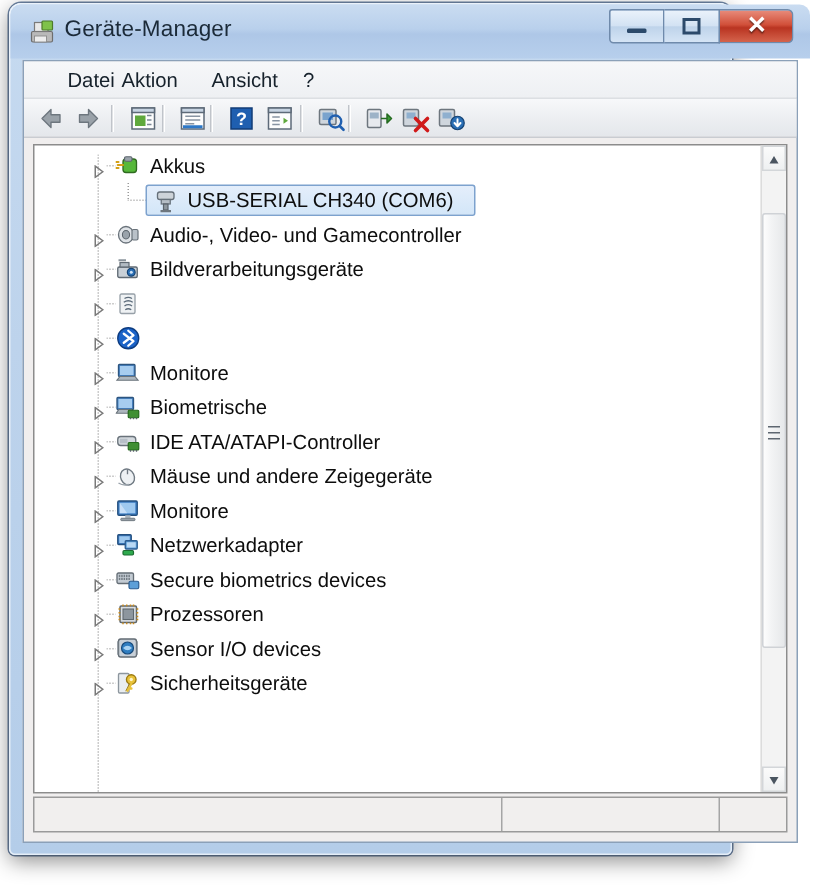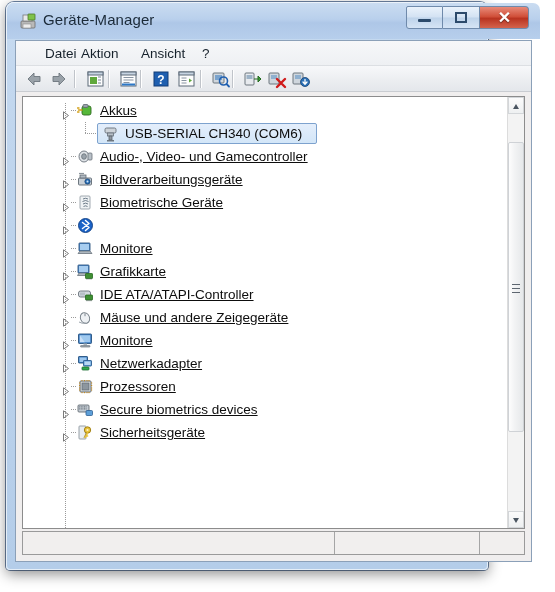--- a/index.html
+++ b/index.html
@@ -193,21 +193,21 @@
   .tree-row .tw-label {
     position: absolute;
     top: 2px;
     font-size: 13.5px;
     color: #0d0d0d;
     line-height: 19px;
   }
   
   .lvl0 .expander { left: 38px; }
   .lvl0 .tw-icon  { left: 54px; }
-  .lvl0 .tw-label { left: 77px; text-decoration: underline; }
+  .lvl0 .tw-label { left: 77px; }
   
   .lvl1 .tw-icon  { left: 79px; }
   .lvl1 .tw-label { left: 102px; }
 
   .sel-box {
     position: absolute;
     left: 74px; top: 1px;
     height: 21px;
     background: linear-gradient(180deg,#e4eefb 0%, #d3e6f8 100%);
     border: 1px solid #7da2ce;
@@ -497,21 +497,20 @@
           </div>
           <div class="tree-row lvl0">
             <div class="expander"><svg viewBox="0 0 9 9" width="9" height="9">
                 <path d="M2.5 0.8 L7.5 4.5 L2.5 8.2 Z" fill="none" stroke="#7a7a7a" stroke-width="1"></path>
               </svg></div>
             <div class="stub-h"></div>
             <div class="tw-icon"><svg viewBox="0 0 17 17" class="tw-icon-svg" width="17" height="17">
                 <rect x="3" y="2" width="10" height="13" rx="1" fill="#eff2f4" stroke="#97a0a8" stroke-width="0.9"></rect>
                 <path d="M6 5 q2.5 -1.5 5 0 M5.5 7.5 q3 -2 6 0 M6 10 q2.5 -1.8 5 0 M6.5 12.5 q2 -1.4 4 0" fill="none" stroke="#5e6d7c" stroke-width="0.9"></path>
               </svg></div>
-            <div class="tw-label">Biometrische Geräte</div>
           </div>
           <div class="tree-row lvl0">
             <div class="expander"><svg viewBox="0 0 9 9" width="9" height="9">
                 <path d="M2.5 0.8 L7.5 4.5 L2.5 8.2 Z" fill="none" stroke="#7a7a7a" stroke-width="1"></path>
               </svg></div>
             <div class="stub-h"></div>
             <div class="tw-icon"><svg viewBox="0 0 17 17" class="tw-icon-svg" width="17" height="17">
                 <circle cx="8.5" cy="8.5" r="7" fill="#1b63c8" stroke="#0d3c80" stroke-width="0.9"></circle>
                 <path d="M8.5 3.5 L12 6.5 L5.5 11.5 M8.5 13.5 L12 10.5 L5.5 5.5" fill="none" stroke="#ffffff" stroke-width="1.5" stroke-linejoin="round" stroke-linecap="round"></path>
               </svg></div>
@@ -533,21 +532,21 @@
                 <path d="M2.5 0.8 L7.5 4.5 L2.5 8.2 Z" fill="none" stroke="#7a7a7a" stroke-width="1"></path>
               </svg></div>
             <div class="stub-h"></div>
             <div class="tw-icon"><svg viewBox="0 0 17 17" class="tw-icon-svg" width="17" height="17">
                 <rect x="1" y="2" width="11" height="8" rx="0.6" fill="#4d88c8" stroke="#2d557f" stroke-width="0.9"></rect>
                 <rect x="2" y="3" width="9" height="6" fill="#a7cdf0"></rect>
                 <path d="M0.5 12.5 h12 l-1.8 -2.5 h-8.5 z" fill="#aeb7bf" stroke="#6b747c" stroke-width="0.8"></path>
                 <rect x="8.5" y="10.5" width="7" height="5" rx="0.6" fill="#3f8f33" stroke="#256a1d" stroke-width="0.8"></rect>
                 <path d="M10 15.5 v1 M12 15.5 v1 M14 15.5 v1" stroke="#5b646c" stroke-width="0.9"></path>
               </svg></div>
-            <div class="tw-label">Grafikkarte</div>
+            <div class="tw-label">Biometrische</div>
           </div>
           <div class="tree-row lvl0">
             <div class="expander"><svg viewBox="0 0 9 9" width="9" height="9">
                 <path d="M2.5 0.8 L7.5 4.5 L2.5 8.2 Z" fill="none" stroke="#7a7a7a" stroke-width="1"></path>
               </svg></div>
             <div class="stub-h"></div>
             <div class="tw-icon"><svg viewBox="0 0 17 17" class="tw-icon-svg" width="17" height="17">
                 <rect x="1.5" y="5" width="12" height="6" rx="2" fill="#d3d9de" stroke="#69727a" stroke-width="0.9"></rect>
                 <rect x="3" y="6.5" width="5" height="3" fill="#b7bfc7"></rect>
                 <rect x="8.5" y="9" width="7" height="5" rx="0.6" fill="#3f8f33" stroke="#256a1d" stroke-width="0.8"></rect>
@@ -594,37 +593,50 @@
                 <rect x="5" y="12" width="7" height="3" rx="0.8" fill="#2faa4e" stroke="#1b6c31" stroke-width="0.8"></rect>
               </svg></div>
             <div class="tw-label">Netzwerkadapter</div>
           </div>
           <div class="tree-row lvl0">
             <div class="expander"><svg viewBox="0 0 9 9" width="9" height="9">
                 <path d="M2.5 0.8 L7.5 4.5 L2.5 8.2 Z" fill="none" stroke="#7a7a7a" stroke-width="1"></path>
               </svg></div>
             <div class="stub-h"></div>
             <div class="tw-icon"><svg viewBox="0 0 17 17" class="tw-icon-svg" width="17" height="17">
+                <rect x="1" y="4" width="11" height="7" rx="1" fill="#c3cbd3" stroke="#646d75" stroke-width="0.9"></rect>
+                <path d="M2.2 5.2 h1 v1.4 h-1 z M3.8 5.2 h1 v1.4 h-1 z M5.4 5.2 h1 v1.4 h-1 z M7 5.2 h1 v1.4 h-1 z M8.6 5.2 h1 v1.4 h-1 z M2.2 7.2 h1 v1.4 h-1 z M3.8 7.2 h1 v1.4 h-1 z M5.4 7.2 h1 v1.4 h-1 z M7 7.2 h1 v1.4 h-1 z M8.6 7.2 h1 v1.4 h-1 z" fill="#737c84"></path>
+                <rect x="9" y="9.5" width="6.5" height="5" rx="1" fill="#5d9fd8" stroke="#2d5e92" stroke-width="0.8"></rect>
+              </svg></div>
+            <div class="tw-label">Secure biometrics devices</div>
+          </div>
+          <div class="tree-row lvl0">
+            <div class="expander"><svg viewBox="0 0 9 9" width="9" height="9">
+                <path d="M2.5 0.8 L7.5 4.5 L2.5 8.2 Z" fill="none" stroke="#7a7a7a" stroke-width="1"></path>
+              </svg></div>
+            <div class="stub-h"></div>
+            <div class="tw-icon"><svg viewBox="0 0 17 17" class="tw-icon-svg" width="17" height="17">
                 <rect x="3" y="3" width="11" height="11" rx="0.8" fill="#d8dde2" stroke="#5f686f" stroke-width="1"></rect>
                 <rect x="5" y="5" width="7" height="7" fill="#8d969e" stroke="#5f686f" stroke-width="0.7"></rect>
                 <path d="M5 2 v1.2 M7.5 2 v1.2 M10 2 v1.2 M12 2 v1.2 M5 14 v1.2 M7.5 14 v1.2 M10 14 v1.2 M12 14 v1.2 M2 5 h1.2 M2 7.5 h1.2 M2 10 h1.2 M2 12 h1.2 M14 5 h1.2 M14 7.5 h1.2 M14 10 h1.2 M14 12 h1.2" stroke="#c98b1e" stroke-width="1"></path>
               </svg></div>
             <div class="tw-label">Prozessoren</div>
           </div>
           <div class="tree-row lvl0">
             <div class="expander"><svg viewBox="0 0 9 9" width="9" height="9">
                 <path d="M2.5 0.8 L7.5 4.5 L2.5 8.2 Z" fill="none" stroke="#7a7a7a" stroke-width="1"></path>
               </svg></div>
             <div class="stub-h"></div>
             <div class="tw-icon"><svg viewBox="0 0 17 17" class="tw-icon-svg" width="17" height="17">
-                <rect x="1" y="4" width="11" height="7" rx="1" fill="#c3cbd3" stroke="#646d75" stroke-width="0.9"></rect>
-                <path d="M2.2 5.2 h1 v1.4 h-1 z M3.8 5.2 h1 v1.4 h-1 z M5.4 5.2 h1 v1.4 h-1 z M7 5.2 h1 v1.4 h-1 z M8.6 5.2 h1 v1.4 h-1 z M2.2 7.2 h1 v1.4 h-1 z M3.8 7.2 h1 v1.4 h-1 z M5.4 7.2 h1 v1.4 h-1 z M7 7.2 h1 v1.4 h-1 z M8.6 7.2 h1 v1.4 h-1 z" fill="#737c84"></path>
-                <rect x="9" y="9.5" width="6.5" height="5" rx="1" fill="#5d9fd8" stroke="#2d5e92" stroke-width="0.8"></rect>
-              </svg></div>
-            <div class="tw-label">Secure biometrics devices</div>
+                <rect x="2" y="2" width="12" height="12" rx="1.5" fill="#c8d0d8" stroke="#626b73" stroke-width="0.9"></rect>
+                <circle cx="8" cy="8" r="4" fill="#2f7dc0" stroke="#174a7c" stroke-width="0.8"></circle>
+                <path d="M5 8 q3 -3 6 0 q-3 3 -6 0" fill="#a8d2f2"></path>
+                <path d="M14.5 3.5 v9 M1.5 3.5 v9" stroke="#8d969e" stroke-width="0.8"></path>
+              </svg></div>
+            <div class="tw-label">Sensor I/O devices</div>
           </div>
           <div class="tree-row lvl0">
             <div class="expander"><svg viewBox="0 0 9 9" width="9" height="9">
                 <path d="M2.5 0.8 L7.5 4.5 L2.5 8.2 Z" fill="none" stroke="#7a7a7a" stroke-width="1"></path>
               </svg></div>
             <div class="stub-h"></div>
             <div class="tw-icon"><svg viewBox="0 0 17 17" class="tw-icon-svg" width="17" height="17">
                 <rect x="2" y="2" width="7" height="13" rx="0.8" fill="#e9edf0" stroke="#8d969e" stroke-width="0.9"></rect>
                 <circle cx="10.5" cy="6" r="3.2" fill="#e8c23a" stroke="#9c7a10" stroke-width="0.9"></circle>
                 <circle cx="10.5" cy="6" r="1.1" fill="#fdf4c8"></circle>

